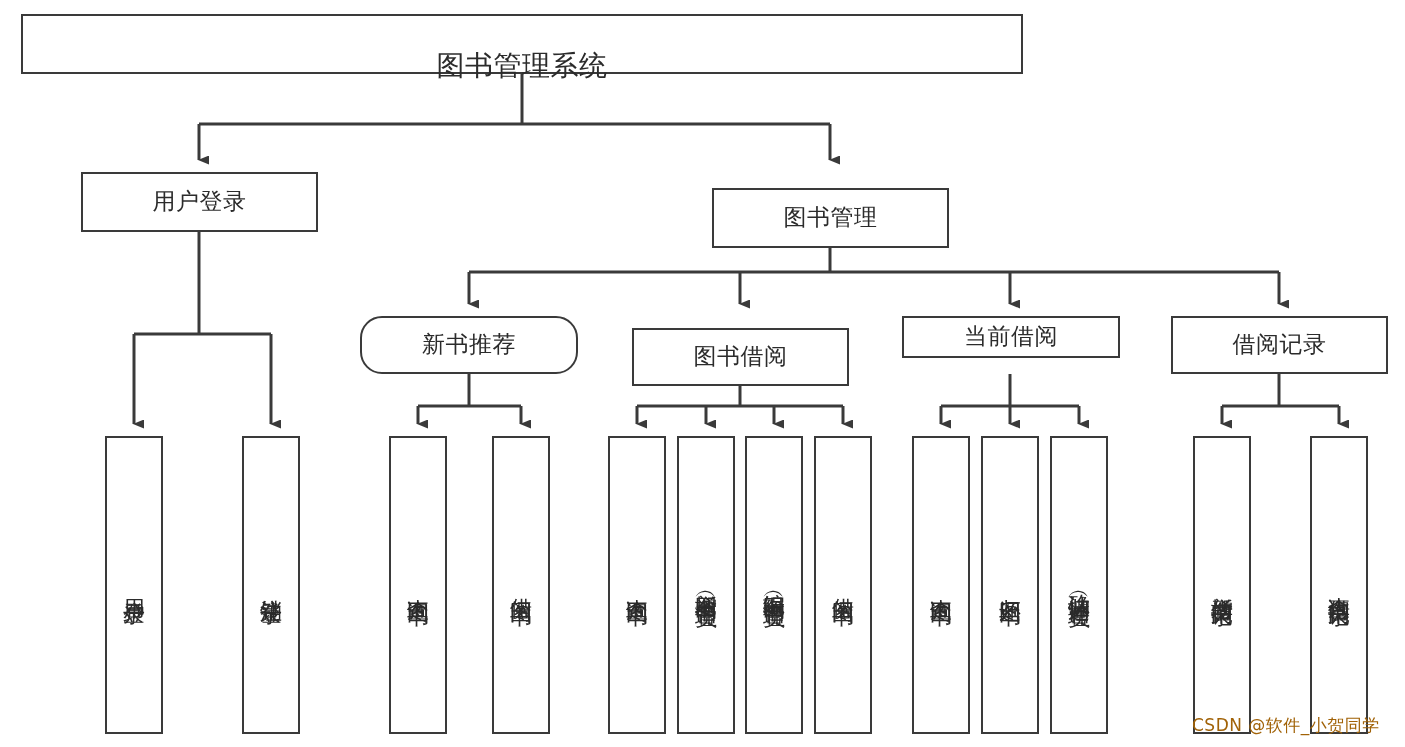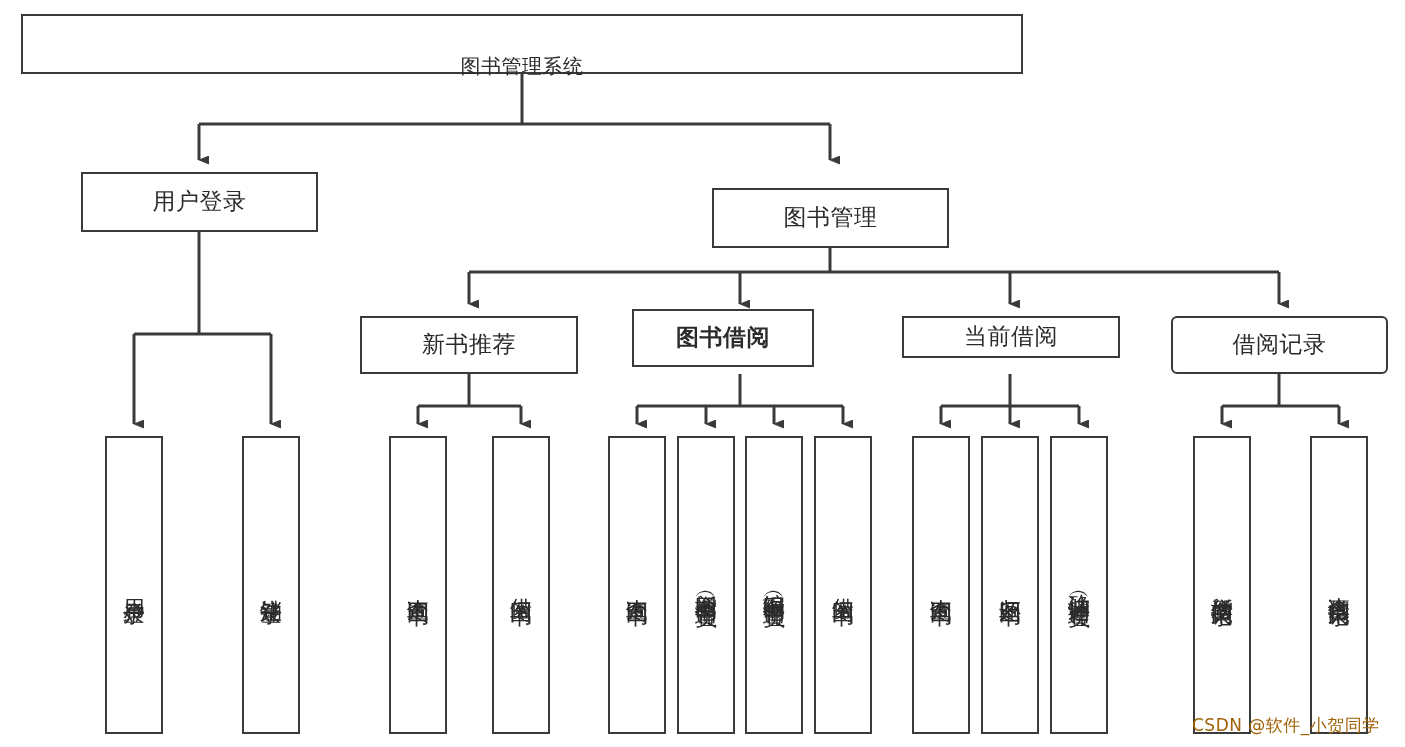--- a/index.html
+++ b/index.html
@@ -44,21 +44,21 @@
     writing-mode: horizontal-tb;
     font-size: 23px;
   }
   .node.vertical .label {
     writing-mode: vertical-rl;
     text-orientation: upright;
     font-size: 22px;
     letter-spacing: 2px;
     line-height: 1.0;
   }
-  .node.root .label { font-size: 20px; margin-top: 44px; }
+  .node.root .label { font-size: 28px; margin-top: 44px; }
   .watermark {
     position: absolute;
     color: #a16207;
     font-size: 17px;
     letter-spacing: 0.5px;
     white-space: nowrap;
     font-family: "DejaVu Sans", "Liberation Sans", sans-serif;
   }
 </style>
 </head>
@@ -125,30 +125,30 @@
     <span class="label">图书管理系统</span>
   </div>
 
   <div class="node horizontal" style="left:81px; top:172px; width:237px; height:60px;">
     <span class="label">用户登录</span>
   </div>
   <div class="node horizontal" style="left:712px; top:188px; width:237px; height:60px;">
     <span class="label">图书管理</span>
   </div>
 
-  <div class="node horizontal" style="left:360px; top:316px; width:218px; height:58px;">
+  <div class="node horizontal" style="left:360px; top:316px; width:218px; height:58px;border-radius:22px;">
     <span class="label">新书推荐</span>
   </div>
-  <div class="node horizontal" style="left:632px; top:309px; width:182px; height:58px;font-weight:bold;">
+  <div class="node horizontal" style="left:632px; top:328px; width:217px; height:58px;">
     <span class="label">图书借阅</span>
   </div>
   <div class="node horizontal" style="left:902px; top:316px; width:218px; height:42px;">
     <span class="label">当前借阅</span>
   </div>
-  <div class="node horizontal" style="left:1171px; top:316px; width:217px; height:58px;border-radius:6px;">
+  <div class="node horizontal" style="left:1171px; top:316px; width:217px; height:58px;">
     <span class="label">借阅记录</span>
   </div>
 
   <div class="node vertical" style="left:105px; top:436px; width:58px; height:298px;">
     <span class="label">用户登录</span>
   </div>
   <div class="node vertical" style="left:242px; top:436px; width:58px; height:298px;">
     <span class="label">注销登录</span>
   </div>
 

